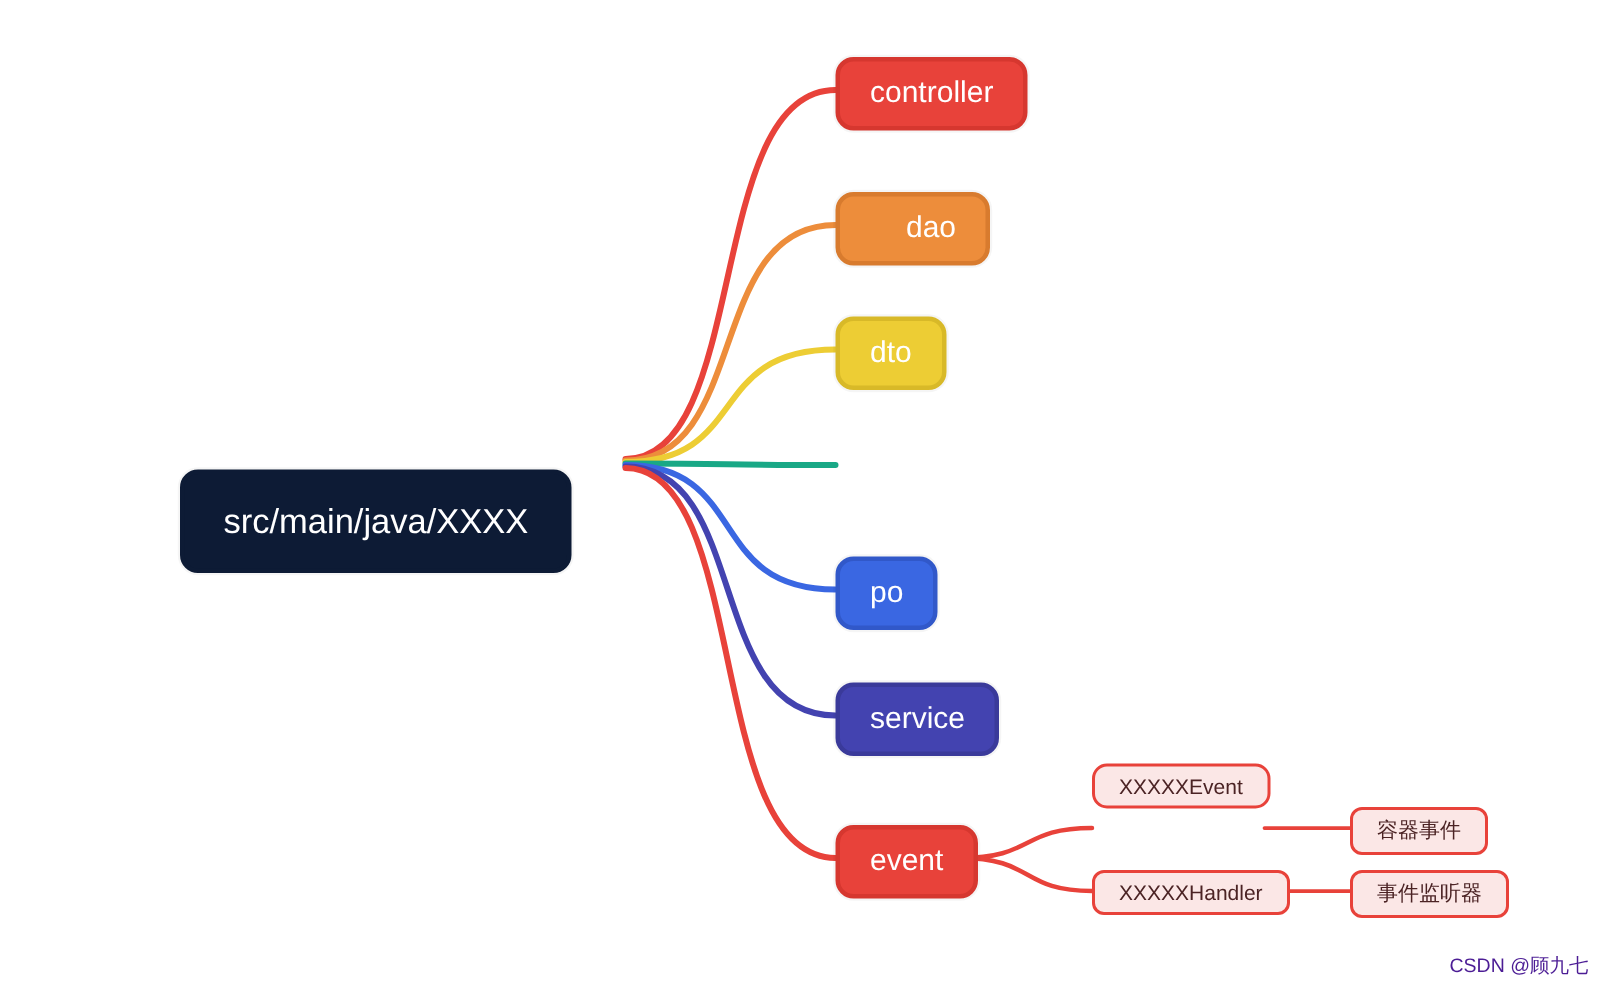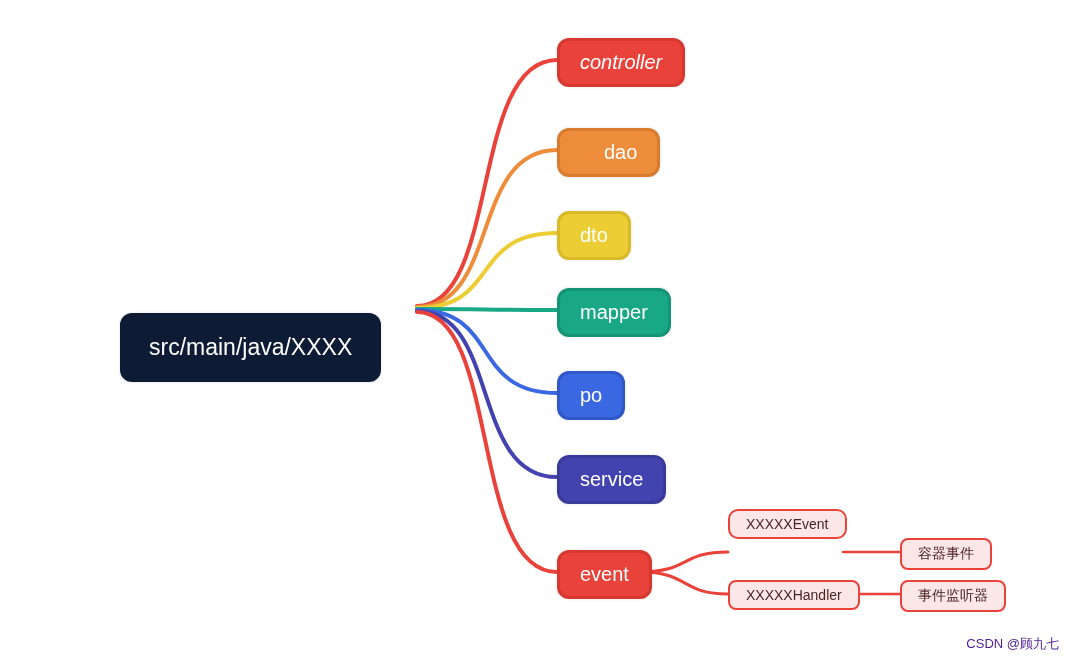--- a/index.html
+++ b/index.html
@@ -45,21 +45,21 @@
     border-color: #0d1b35;
     font-size: 23px;
     padding: 18px 26px;
   }
 
   .lvl2 {
     color: #ffffff;
     font-size: 20px;
     padding: 10px 20px;
   }
-  .c-red     { background:#e8423a; border-color:#d6372f;font-style:italic; }
+  .c-red     { background:#e8423a; border-color:#d6372f; }
   .c-orange  { background:#ed8d3b; border-color:#d87b2e;padding-left:44px; }
   .c-yellow  { background:#edcd34; border-color:#d8b928; }
   .c-green   { background:#19a886; border-color:#149376; }
   .c-blue    { background:#3a67e2; border-color:#3158c9; }
   .c-indigo  { background:#4343b0; border-color:#3a3a9a; }
   .c-red2    { background:#e8423a; border-color:#d6372f; }
 
   .lvl3 {
     color:#4b2324;
     font-size:14px;
@@ -112,23 +112,20 @@
 
   <div class="node sketch lvl2 c-red" style="left:557px; top:38px;">
       <span>controller</span>
     </div>
   <div class="node sketch lvl2 c-orange" style="left:557px; top:128px;">
       <span>dao</span>
     </div>
   <div class="node sketch lvl2 c-yellow" style="left:557px; top:211px;">
       <span>dto</span>
     </div>
-  <div class="node sketch lvl2 c-green" style="left:557px; top:288px;">
-      <span>mapper</span>
-    </div>
   <div class="node sketch lvl2 c-blue" style="left:557px; top:371px;">
       <span>po</span>
     </div>
   <div class="node sketch lvl2 c-indigo" style="left:557px; top:455px;">
       <span>service</span>
     </div>
   <div class="node sketch lvl2 c-red2" style="left:557px; top:550px;">
       <span>event</span>
     </div>
 

